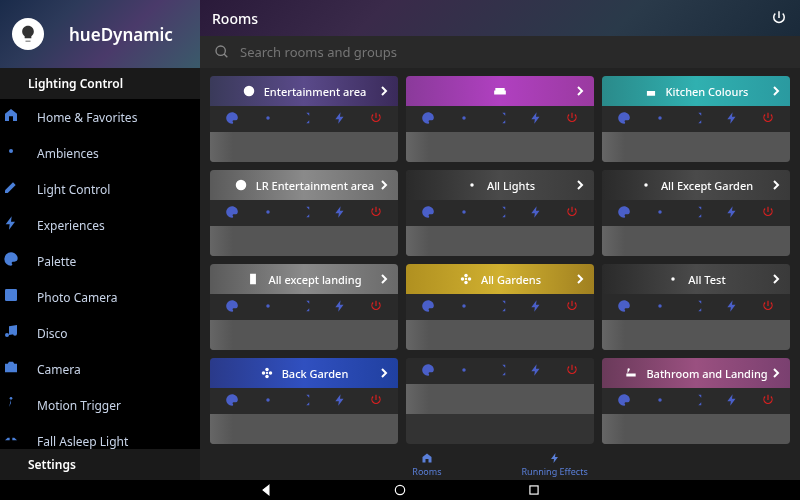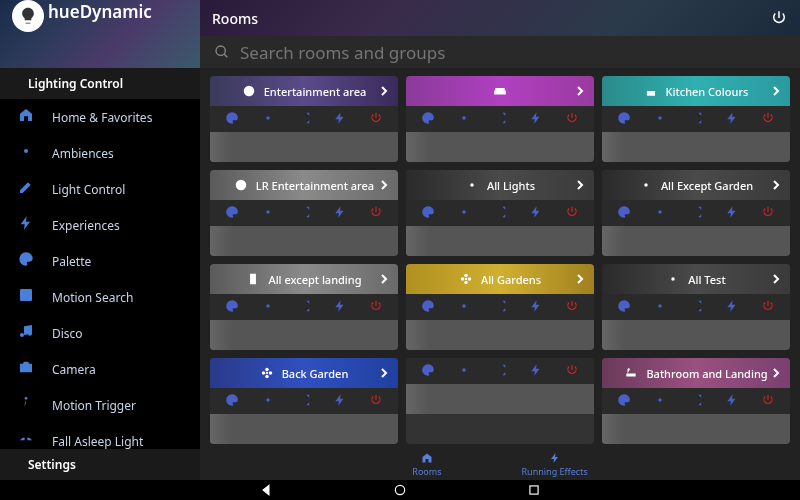--- a/index.html
+++ b/index.html
@@ -1,32 +1,32 @@
 <!DOCTYPE html>
 <html><head>
 <meta charset="utf-8">
 <style>
 *{margin:0;padding:0;box-sizing:border-box;font-family:system-ui,-apple-system,sans-serif}
 body{width:800px;height:500px;background:#1a1a1a;overflow:hidden;position:relative}
 .app{display:flex;height:100%}
 .sidebar{width:200px;background:#000;display:flex;flex-direction:column;flex-shrink:0}
-.logo{height:68px;display:flex;padding:0 12px;gap:4px;background:linear-gradient(135deg,#1a2b4a 0%,#2d3a5a 30%,#4a3a6a 60%,#3a5a6a 100%)}
+.logo{height:68px;display:flex;align-items:center;padding:0 12px;gap:25px;background:linear-gradient(135deg,#1a2b4a 0%,#2d3a5a 30%,#4a3a6a 60%,#3a5a6a 100%)}
 .logo-icon{width:32px;height:32px;background:#fff;border-radius:50%;display:flex;align-items:center;justify-content:center}
 .logo-icon svg{width:20px;height:20px}
 .logo-text{color:#fff;font-size:17px;font-weight:600}
 .section-hdr{background:#1a1a1a;color:#fff;font-size:12px;font-weight:600;padding:7px 28px}
 .nav{flex:1;overflow:hidden}
-.nav-item{display:flex;align-items:center;gap:18px;padding:8px 18px;color:#4a7fd8;cursor:pointer;font-size:12px}
+.nav-item{display:flex;align-items:center;gap:18px;padding:8px 3px;color:#4a7fd8;cursor:pointer;font-size:12px}
 .nav-item .lbl{color:#c8d4e8}
 .nav-item svg{width:16px;height:16px;flex-shrink:0}
 .main{flex:1;display:flex;flex-direction:column;background:#222;overflow:hidden}
 .topbar{height:36px;display:flex;align-items:center;justify-content:space-between;padding:0 12px;background:linear-gradient(135deg,#2a1a3a 0%,#3a2a4a 30%,#2a3a4a 70%,#1a2a3a 100%)}
 .topbar-title{color:#fff;font-size:14px;font-weight:500}
 .search-row{height:32px;display:flex;align-items:center;gap:10px;padding:0 14px;background:#292929}
-.search-row input{flex:1;background:transparent;border:none;color:#22c55e;font-size:17px;outline:none}
+.search-row input{flex:1;background:transparent;border:none;color:#22c55e;font-size:13px;outline:none}
 .search-row svg{width:16px;height:16px;color:#888}
 .rooms-scroll{flex:1;overflow:auto;padding:8px 10px}
 .rooms-grid{display:grid;grid-template-columns:repeat(3,1fr);gap:8px}
 .room{border-radius:4px;overflow:hidden;background:#333}
 .room-hdr{height:30px;display:flex;align-items:center;gap:8px;padding:0 8px;color:#fff;font-size:11px;font-weight:500;justify-content:center;position:relative}
 .room-hdr .ri{width:14px;height:14px}
 .room-hdr .rn{white-space:nowrap;overflow:hidden;text-overflow:ellipsis}
 .room-hdr .chev{position:absolute;right:6px;width:16px;height:16px}
 .room-ctrl{height:26px;display:flex;align-items:center;justify-content:space-around;background:#2a2a2a;padding:0 4px}
 .room-ctrl svg{width:14px;height:14px;color:#4a5fc8}
@@ -97,21 +97,21 @@
               <circle cx="16" cy="9" r="1.5"></circle>
             </svg></span>
       <span class="lbl">Palette</span>
     </div>
         <div class="nav-item">
       <span><svg class="" viewBox="0 0 24 24" fill="currentColor">
               <rect x="3" y="3" width="18" height="18" rx="2"></rect>
               <circle cx="9" cy="9" r="2"></circle>
               <path d="m21 15-5-5L5 21"></path>
             </svg></span>
-      <span class="lbl">Motion Search</span>
+      <span class="lbl">Photo Camera</span>
     </div>
         <div class="nav-item">
       <span><svg class="" viewBox="0 0 24 24" fill="currentColor">
               <path d="M9 18V5l12-2v13"></path>
               <circle cx="6" cy="18" r="3"></circle>
               <circle cx="18" cy="16" r="3"></circle>
             </svg></span>
       <span class="lbl">Disco</span>
     </div>
         <div class="nav-item">

